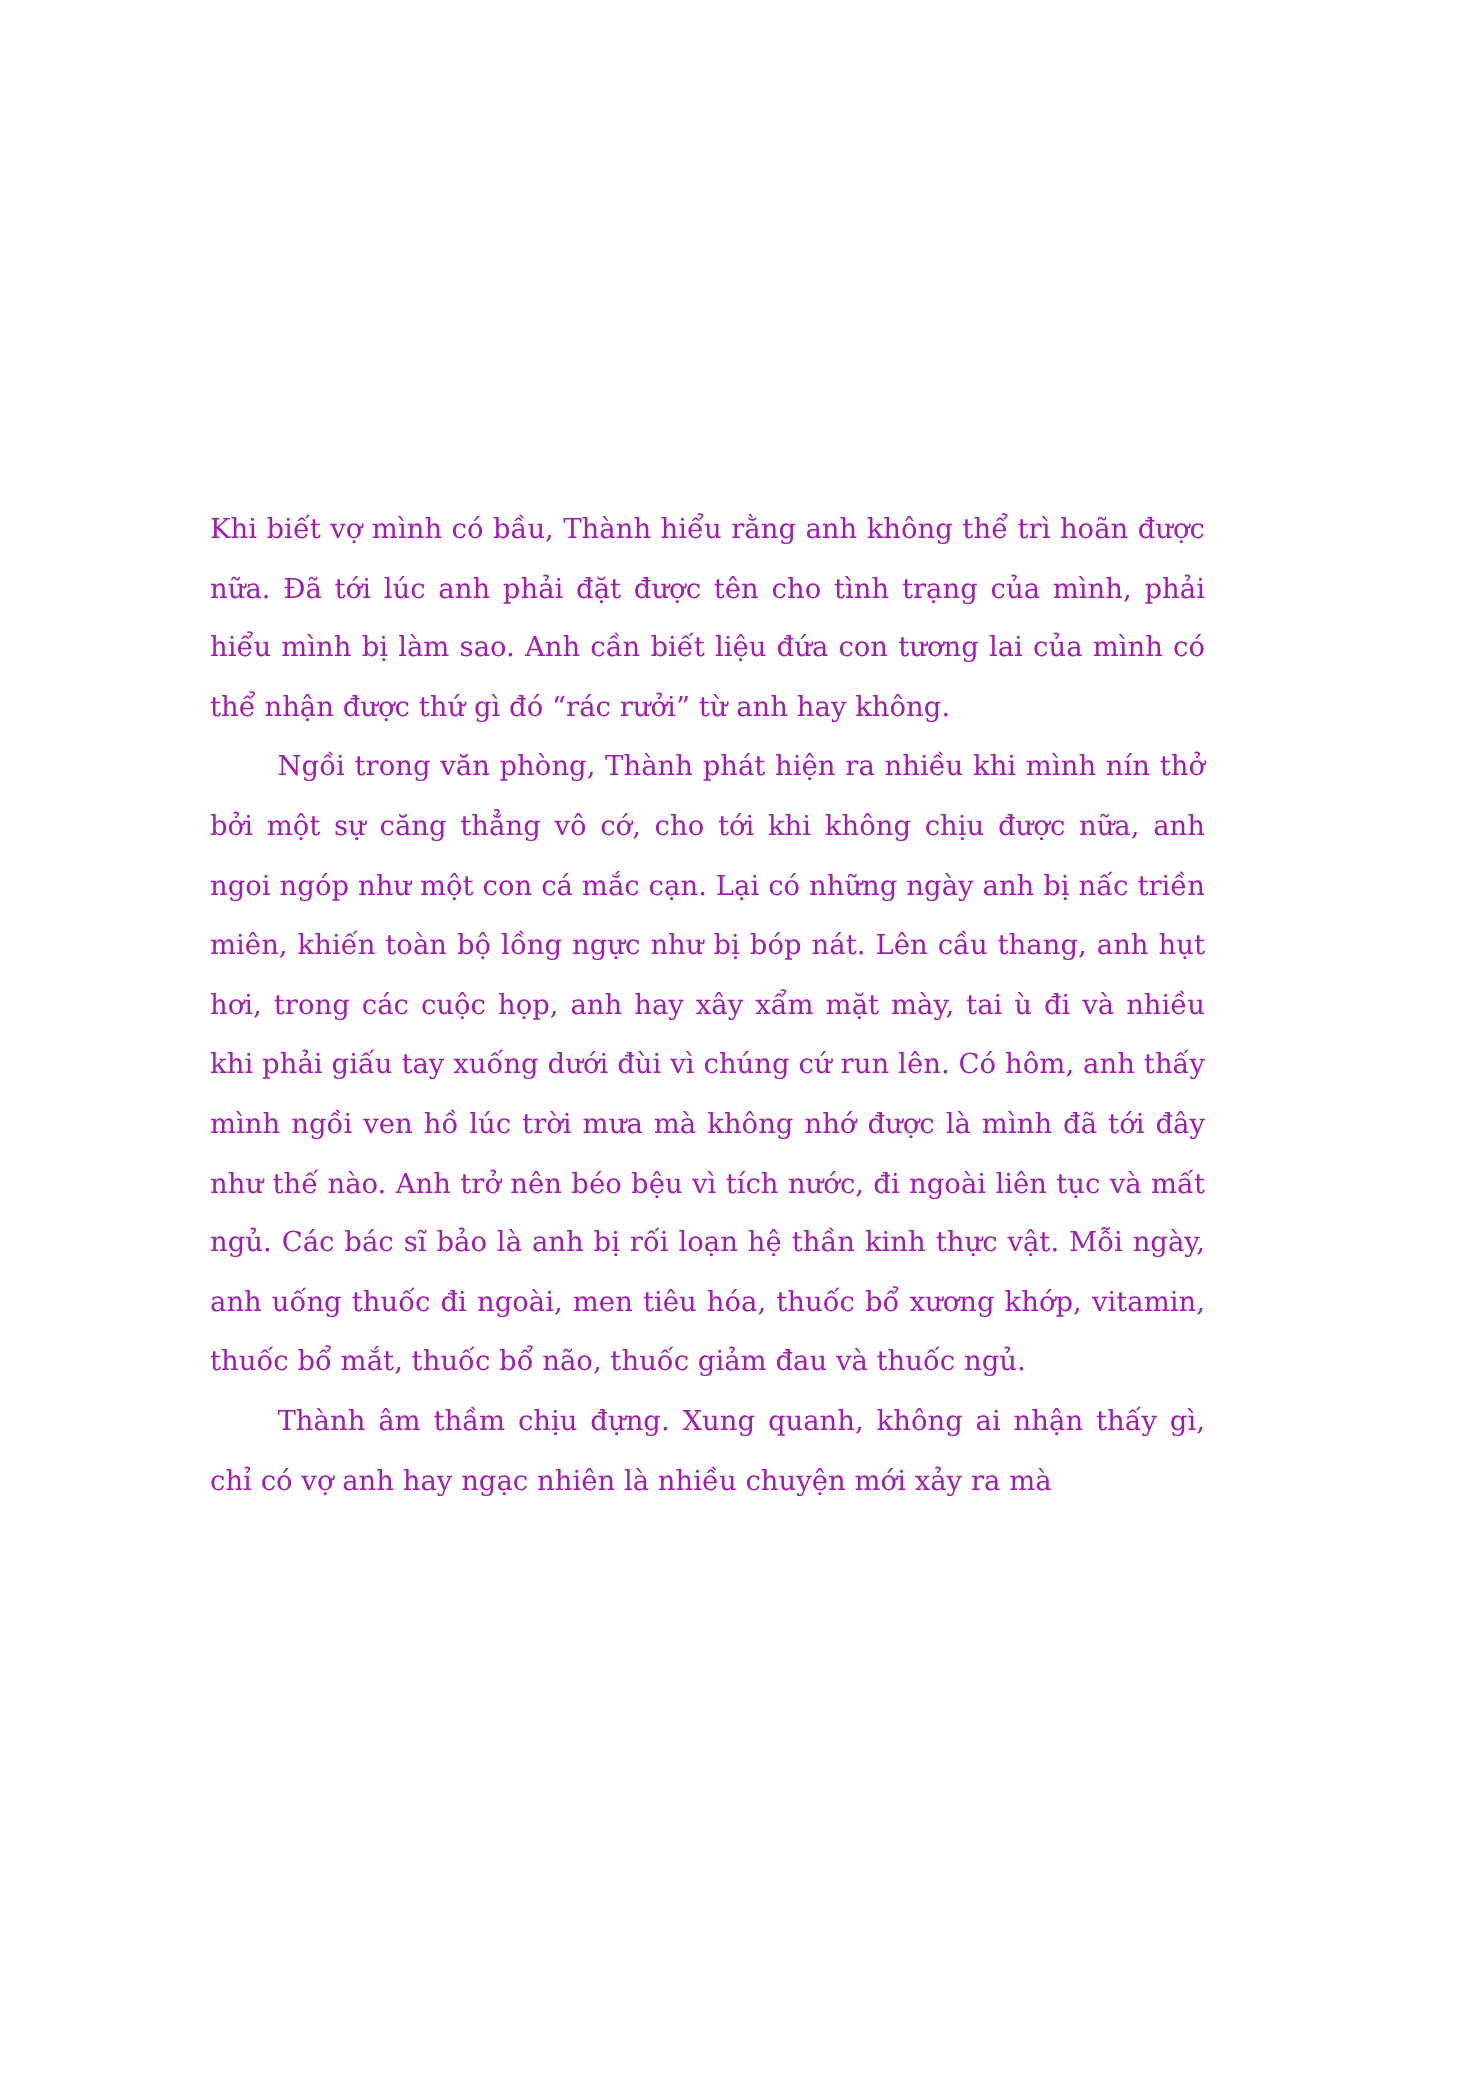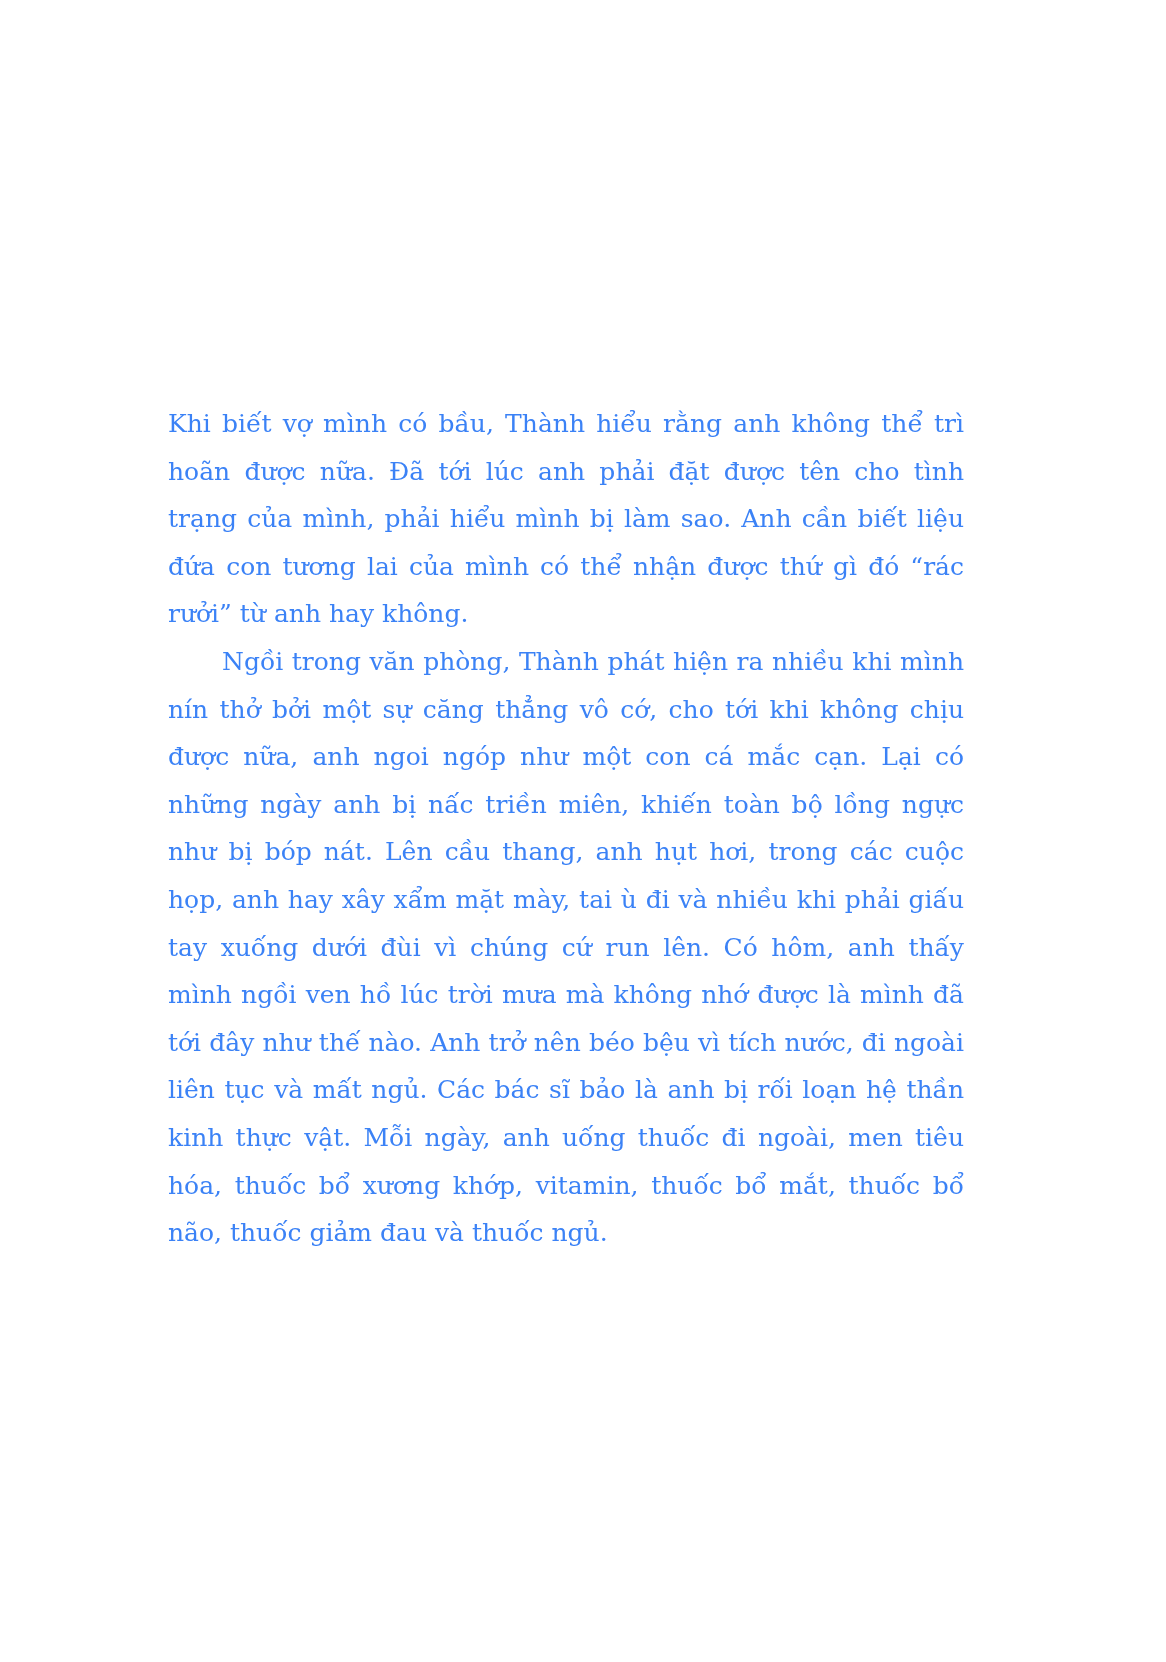--- a/index.html
+++ b/index.html
@@ -18,35 +18,36 @@
     width: 1166px;
     height: 1662px;
     background: #ffffff;
     overflow: hidden;
   }
   .text-block {
     position: absolute;
     left: 168px;
     top: 400px;
     width: 796px;
-    color: #3b82f6;
-    font-size: 25px;
+    color: #a21caf;
+    font-size: 22px;
     line-height: 47.6px;
     text-align: justify;
     text-justify: inter-word;
   }
   .para {
     margin: 0;
     padding: 0;
   }
   .para.indent {
     text-indent: 54px;
   }
 </style>
 </head>
 <body>
 
 <div class="page">
   <div class="text-block">
     <p class="para">Khi biết vợ mình có bầu, Thành hiểu rằng anh không thể trì hoãn được nữa. Đã tới lúc anh phải đặt được tên cho tình trạng của mình, phải hiểu mình bị làm sao. Anh cần biết liệu đứa con tương lai của mình có thể nhận được thứ gì đó “rác rưởi” từ anh hay không.</p>
     <p class="para indent">Ngồi trong văn phòng, Thành phát hiện ra nhiều khi mình nín thở bởi một sự căng thẳng vô cớ, cho tới khi không chịu được nữa, anh ngoi ngóp như một con cá mắc cạn. Lại có những ngày anh bị nấc triền miên, khiến toàn bộ lồng ngực như bị bóp nát. Lên cầu thang, anh hụt hơi, trong các cuộc họp, anh hay xây xẩm mặt mày, tai ù đi và nhiều khi phải giấu tay xuống dưới đùi vì chúng cứ run lên. Có hôm, anh thấy mình ngồi ven hồ lúc trời mưa mà không nhớ được là mình đã tới đây như thế nào. Anh trở nên béo bệu vì tích nước, đi ngoài liên tục và mất ngủ. Các bác sĩ bảo là anh bị rối loạn hệ thần kinh thực vật. Mỗi ngày, anh uống thuốc đi ngoài, men tiêu hóa, thuốc bổ xương khớp, vitamin, thuốc bổ mắt, thuốc bổ não, thuốc giảm đau và thuốc ngủ.</p>
+    <p class="para indent">Thành âm thầm chịu đựng. Xung quanh, không ai nhận thấy gì, chỉ có vợ anh hay ngạc nhiên là nhiều chuyện mới xảy ra mà</p>
   </div>
 </div>
 
 </body></html>

